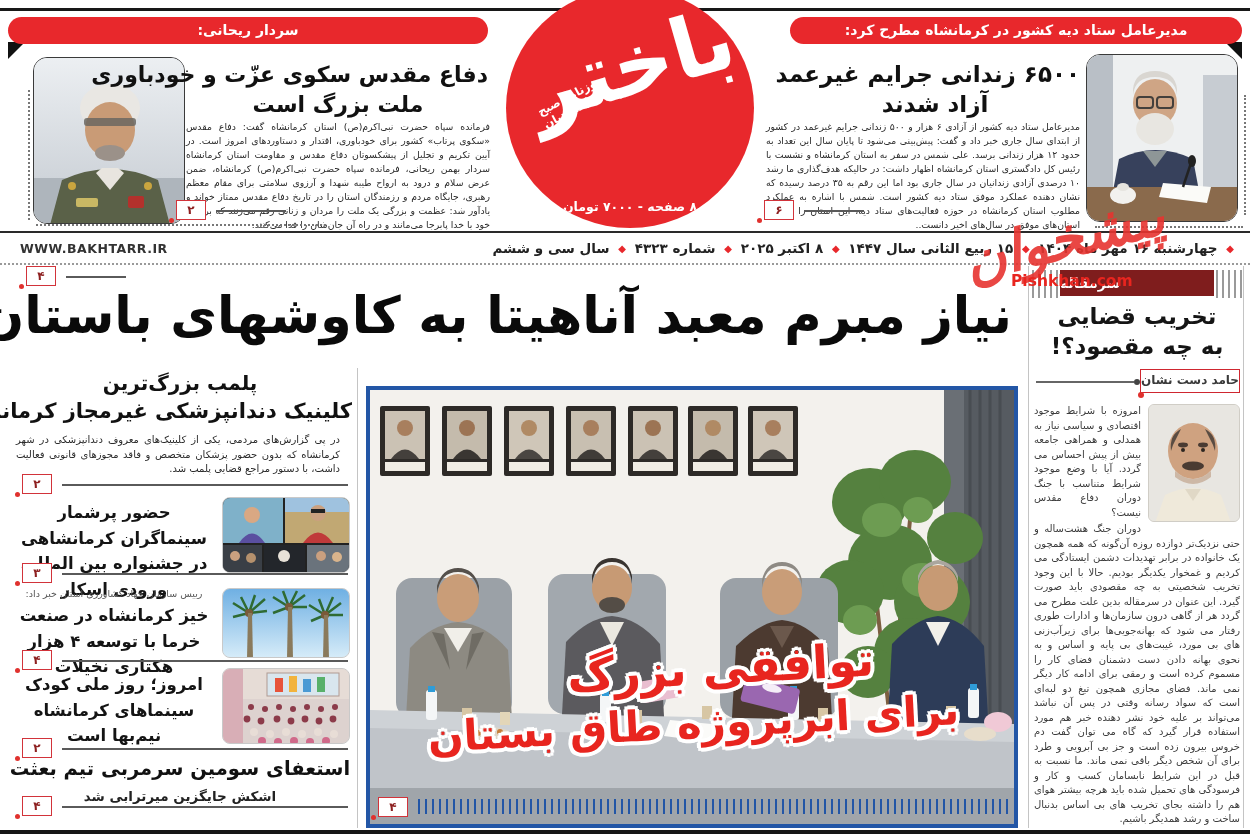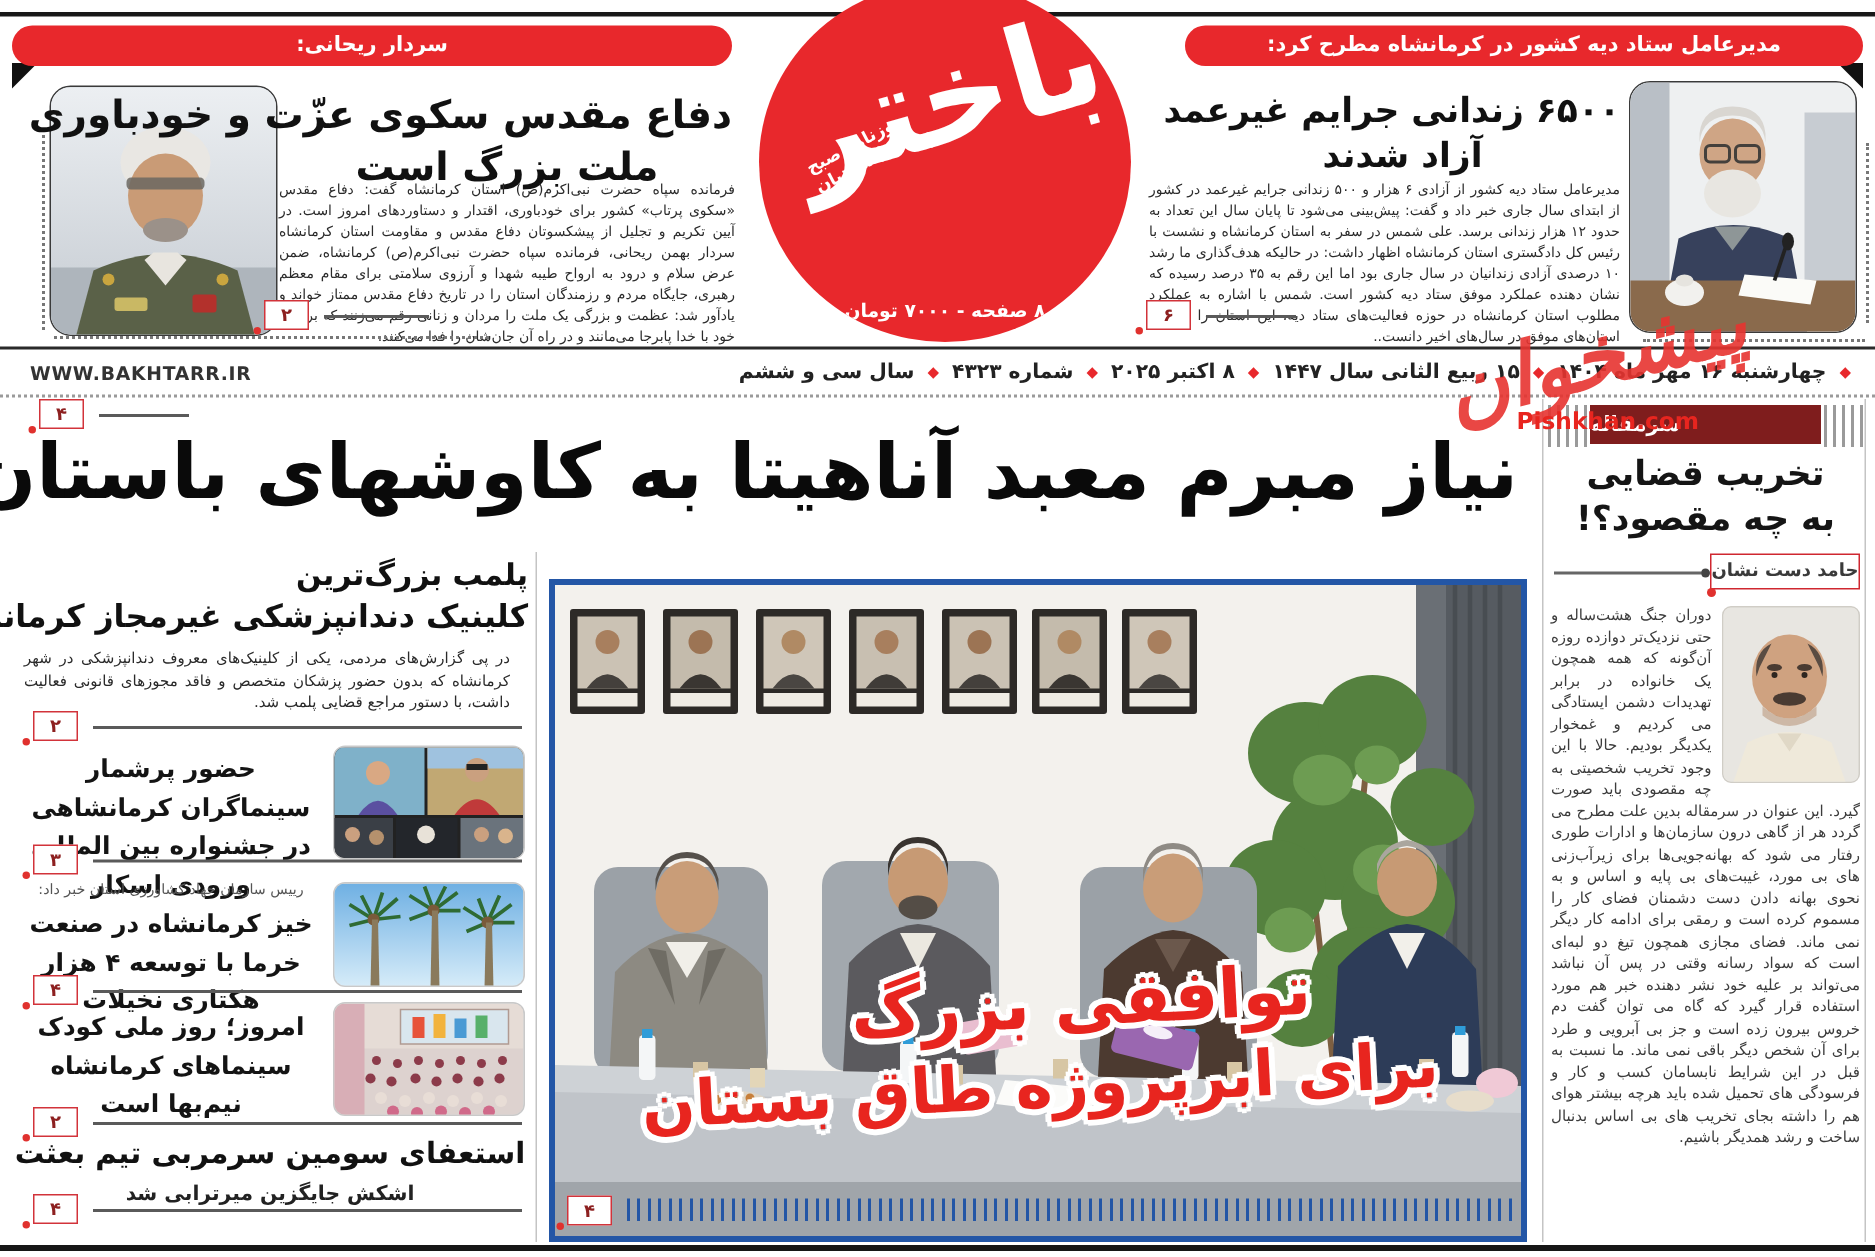--- a/index.html
+++ b/index.html
@@ -21,21 +21,21 @@
   .tail-left { left:8px; border-top:17px solid #111; border-right:17px solid transparent; }
   .tail-right { left:1225px; border-top:17px solid #111; border-left:17px solid transparent; }
 
   
   .hphoto { position:absolute; border:1.5px solid #3a3a3a; border-radius:14px; overflow:hidden; background:#dfe3e7; }
   .hphoto svg { display:block; }
   .photo-commander { left:33px; top:57px; width:152px; height:167px; }
   .photo-ceo { left:1086px; top:54px; width:152px; height:168px; }
 
   .tl-headline, .tr-headline { position:absolute; font-weight:bold; color:#111; text-align:center; }
-  .tl-headline { left:188px; top:60px; width:300px; font-size:26px; line-height:1.35; }
+  .tl-headline { left:188px; top:60px; width:300px; font-size:22px; line-height:1.35; }
   .tr-headline { left:790px; top:60px; width:290px; font-size:23px; line-height:1.3; }
   .hl-line { white-space:nowrap; }
 
   .tl-body { position:absolute; left:186px; top:120px; width:304px; font-size:9.3px; line-height:1.5;
              text-align:justify; color:#2a2a2a; }
   .tr-body { position:absolute; left:766px; top:120px; width:314px; font-size:9.3px; line-height:1.5;
              text-align:justify; color:#2a2a2a; }
 
   
   .logo-circle { position:absolute; left:506px; top:-12px; width:248px; height:240px; background:#e8282c;
@@ -64,21 +64,21 @@
            color:#8d2020; font-size:12px; font-weight:bold; text-align:center; line-height:18px; z-index:8; }
   .pgbox::after { content:""; position:absolute; left:-8px; bottom:-4px; width:5px; height:5px;
                   border-radius:50%; background:#e0312e; }
   .sep-line { position:absolute; height:1.5px; background:#5a5a5a; z-index:7; }
 
   
   .lead-headline { position:absolute; left:18px; top:282px; width:994px; text-align:center; font-size:51px;
                    font-weight:bold; color:#0a0a0a; white-space:nowrap; letter-spacing:-1px; line-height:1.35; }
 
   
-  .lc-title1 { position:absolute; left:8px; top:371px; width:344px; font-size:20px;
+  .lc-title1 { position:absolute; left:8px; top:371px; width:344px; text-align:center; font-size:20px;
                font-weight:bold; color:#111; }
   .lc-title2 { position:absolute; left:8px; top:399px; width:344px; text-align:center; font-size:21px;
                font-weight:bold; color:#111; white-space:nowrap; }
   .lc-body { position:absolute; left:16px; top:433px; width:324px; font-size:10px; line-height:1.45;
              text-align:justify; color:#2a2a2a; }
   .lc-item-title { position:absolute; left:12px; width:204px; text-align:center; font-weight:bold;
                    color:#141414; font-size:16.5px; line-height:1.55; }
   .lc-kicker { position:absolute; left:12px; width:204px; text-align:center; font-size:9.5px; color:#555; }
   .lc-photo { position:absolute; left:222px; width:128px; border-radius:8px; overflow:hidden;
               border:1px solid #c9c9c9; background:#ddd; }
@@ -519,17 +519,18 @@
         <ellipse cx="36" cy="40" rx="5" ry="2.4" fill="#4a3b32"></ellipse>
         <ellipse cx="56" cy="40" rx="5" ry="2.4" fill="#4a3b32"></ellipse>
         <circle cx="36" cy="45" r="2" fill="#2e2620"></circle>
           <circle cx="56" cy="45" r="2" fill="#2e2620"></circle>
         <ellipse cx="46" cy="61" rx="11" ry="4.5" fill="#4a3b32"></ellipse>
         <path d="M28,66 Q46,82 64,66 L64,72 Q46,86 28,72 Z" fill="#b18a6b" opacity=".5"></path>
         <path d="M8,118 L18,90 Q46,76 74,90 L84,118 Z" fill="#efe9da"></path>
         <path d="M38,84 L46,96 L54,84 Z" fill="#e0d8c6"></path>
       </svg>
     </div>
+    <p>امروزه با شرایط موجود اقتصادی و سیاسی نیاز به همدلی و همراهی جامعه بیش از پیش احساس می گردد. آیا با وضع موجود شرایط متناسب با جنگ دوران دفاع مقدس نیست؟</p>
     <p>دوران جنگ هشت‌ساله و حتی نزدیک‌تر دوازده روزه آن‌گونه که همه همچون یک خانواده در برابر تهدیدات دشمن ایستادگی می کردیم و غمخوار یکدیگر بودیم. حالا با این وجود تخریب شخصیتی به چه مقصودی باید صورت گیرد. این عنوان در سرمقاله بدین علت مطرح می گردد هر از گاهی درون سازمان‌ها و ادارات طوری رفتار می شود که بهانه‌جویی‌ها برای زیرآب‌زنی های بی مورد، غیبت‌های بی پایه و اساس و به نحوی بهانه دادن دست دشمنان فضای کار را مسموم کرده است و رمقی برای ادامه کار دیگر نمی ماند. فضای مجازی همچون تیغ دو لبه‌ای است که سواد رسانه وقتی در پس آن نباشد می‌تواند بر علیه خود نشر دهنده خبر هم مورد استفاده قرار گیرد که گاه می توان گفت دم خروس بیرون زده است و جز بی آبرویی و طرد برای آن شخص دیگر باقی نمی ماند. ما نسبت به قبل در این شرایط نابسامان کسب و کار و فرسودگی های تحمیل شده باید هرچه بیشتر هوای هم را داشته بجای تخریب های بی اساس بدنبال ساخت و رشد همدیگر باشیم.</p>
   </div>
 
   <div class="rule-bottom"></div>
 </div>
 
 </body></html>

